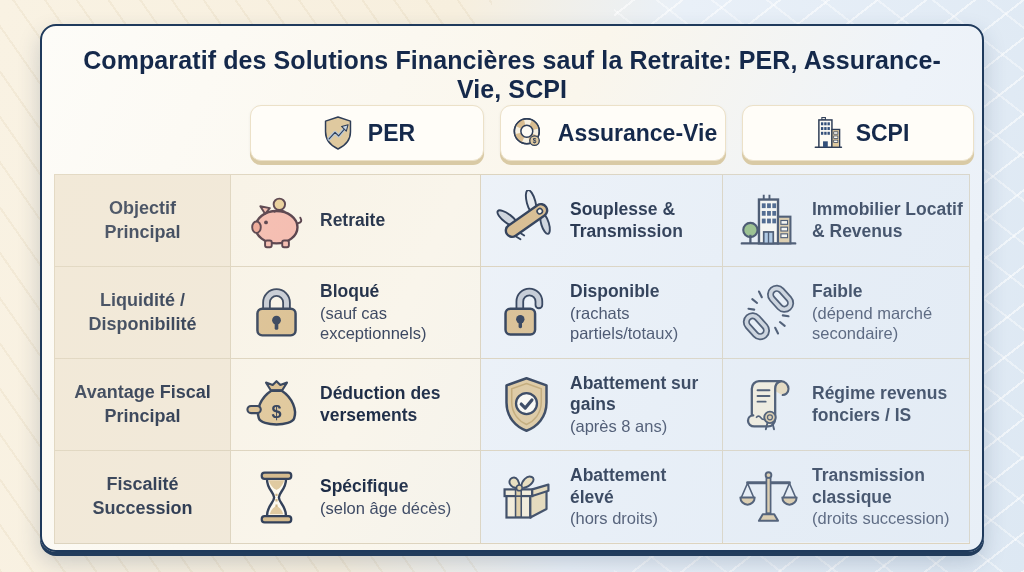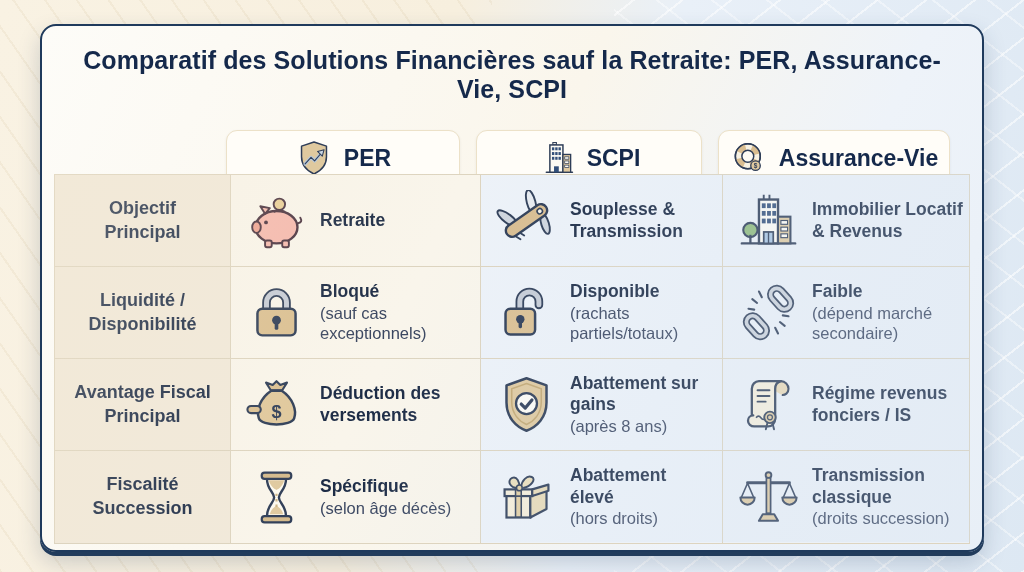--- a/index.html
+++ b/index.html
@@ -9,22 +9,22 @@
   .pat-left{position:absolute;left:0;top:0;width:48%;height:100%;pointer-events:none;
             background:repeating-linear-gradient(55deg, rgba(201,178,134,0.13) 0 2px, transparent 2px 26px);}
   .pat-right{position:absolute;right:0;top:0;width:40%;height:100%;pointer-events:none;
              background:repeating-linear-gradient(-38deg, rgba(255,255,255,0.55) 0 2px, transparent 2px 30px),
                         repeating-linear-gradient(38deg, rgba(255,255,255,0.4) 0 2px, transparent 2px 34px);}
   .card{position:absolute;left:40px;top:24px;width:944px;height:528px;box-sizing:border-box;
         background:linear-gradient(115deg,#fdfcf8 0%,#faf6ec 48%,#eef3f9 75%,#e8eff7 100%);
         border:2.5px solid #1f3a5c;border-radius:16px;
         box-shadow:0 4px 0 #223c5c, 0 10px 22px rgba(42,62,94,0.22);}
   .title{margin:20px 30px 0;text-align:center;font-size:25px;font-weight:bold;color:#15294b;letter-spacing:0.1px;}
-  .hdr-row{position:absolute;left:0;top:79px;width:916px;display:grid;
-           grid-template-columns:176px 250px 242px 248px;margin-top:25px;}
+  .hdr-row{position:absolute;left:24px;top:79px;width:916px;display:grid;
+           grid-template-columns:176px 250px 242px 248px;}
   .hdr-cell{display:flex;justify-content:center;align-items:center;}
   .hdr-box{display:flex;align-items:center;justify-content:center;gap:11px;
            width:calc(100% - 18px);height:54px;background:#fffdf8;
            border:1.5px solid #ece1c8;border-radius:11px;
            box-shadow:0 4px 0 #d9caa5, 0 1px 3px rgba(0,0,0,0.06);}
   .hicon svg{width:38px;height:38px;display:block;}
   .hdr-label{font-size:23px;font-weight:bold;color:#15294b;}
   .grid{position:absolute;left:12px;top:148px;width:916px;box-sizing:border-box;display:grid;
         grid-template-columns:176px 250px 242px 1fr;grid-auto-rows:92px;
         border:1px solid #ddd4bf;}
@@ -69,20 +69,35 @@
                 <path d="M38 21 L49 18 L46 29 Z" fill="#c9d6e4" stroke="#2e3d57" stroke-width="1.8" stroke-linejoin="round"></path>
               </svg>
             </span>
           <span class="hdr-label">PER</span>
         </div>
       </div>
       <div class="hdr-cell">
         <div class="hdr-box">
           <span class="hicon">
               <svg viewBox="0 0 64 64">
+                <circle cx="30" cy="29" r="21" fill="#f7f1e2" stroke="#2e3d57" stroke-width="2.5"></circle>
+                <circle cx="30" cy="29" r="15.5" fill="none" stroke="#d9bd90" stroke-width="11" stroke-dasharray="14 10.35" transform="rotate(23 30 29)"></circle>
+                <circle cx="30" cy="29" r="21" fill="none" stroke="#2e3d57" stroke-width="2.5"></circle>
+                <circle cx="30" cy="29" r="10" fill="#fdfbf4" stroke="#2e3d57" stroke-width="2.5"></circle>
+                <circle cx="43" cy="45" r="8" fill="#dfc99f" stroke="#2e3d57" stroke-width="2.2"></circle>
+                <text x="43" y="49.5" font-size="11" font-weight="bold" text-anchor="middle" fill="#2e3d57">$</text>
+              </svg>
+            </span>
+          <span class="hdr-label">Assurance-Vie</span>
+        </div>
+      </div>
+      <div class="hdr-cell">
+        <div class="hdr-box">
+          <span class="hicon">
+              <svg viewBox="0 0 64 64">
                 <path d="M14 56 H58" stroke="#2e3d57" stroke-width="2.5" stroke-linecap="round"></path>
                 <rect x="25" y="6" width="6" height="4" fill="#fdfbf4" stroke="#2e3d57" stroke-width="1.8"></rect>
                 <rect x="20" y="10" width="22" height="46" fill="#fdfbf4" stroke="#2e3d57" stroke-width="2.5"></rect>
                 <rect x="42" y="26" width="13" height="30" fill="#dfc99f" stroke="#2e3d57" stroke-width="2.2"></rect>
                 <g fill="#33507a">
                   <rect x="23.5" y="14" width="4" height="5"></rect>
                   <rect x="29" y="14" width="4" height="5"></rect>
                   <rect x="34.5" y="14" width="4" height="5"></rect>
                   <rect x="23.5" y="22" width="4" height="5"></rect>
                   <rect x="29" y="22" width="4" height="5"></rect>
@@ -95,35 +110,20 @@
                   <rect x="45" y="30" width="7" height="4"></rect>
                   <rect x="45" y="37" width="7" height="4"></rect>
                   <rect x="45" y="44" width="7" height="4"></rect>
                 </g>
                 <rect x="27" y="46" width="8" height="10" fill="#33507a"></rect>
               </svg>
             </span>
           <span class="hdr-label">SCPI</span>
         </div>
       </div>
-      <div class="hdr-cell">
-        <div class="hdr-box">
-          <span class="hicon">
-              <svg viewBox="0 0 64 64">
-                <circle cx="30" cy="29" r="21" fill="#f7f1e2" stroke="#2e3d57" stroke-width="2.5"></circle>
-                <circle cx="30" cy="29" r="15.5" fill="none" stroke="#d9bd90" stroke-width="11" stroke-dasharray="14 10.35" transform="rotate(23 30 29)"></circle>
-                <circle cx="30" cy="29" r="21" fill="none" stroke="#2e3d57" stroke-width="2.5"></circle>
-                <circle cx="30" cy="29" r="10" fill="#fdfbf4" stroke="#2e3d57" stroke-width="2.5"></circle>
-                <circle cx="43" cy="45" r="8" fill="#dfc99f" stroke="#2e3d57" stroke-width="2.2"></circle>
-                <text x="43" y="49.5" font-size="11" font-weight="bold" text-anchor="middle" fill="#2e3d57">$</text>
-              </svg>
-            </span>
-          <span class="hdr-label">Assurance-Vie</span>
-        </div>
-      </div>
     </div>
 
     <div class="grid">
 
       <div class="gcell label-cell">Objectif
 Principal</div>
       <div class="gcell data-cell col-per">
         <span class="cicon">
             <svg viewBox="0 0 64 64">
               <circle cx="35" cy="15" r="6" fill="#e9cf97" stroke="#4a3340" stroke-width="2"></circle>

